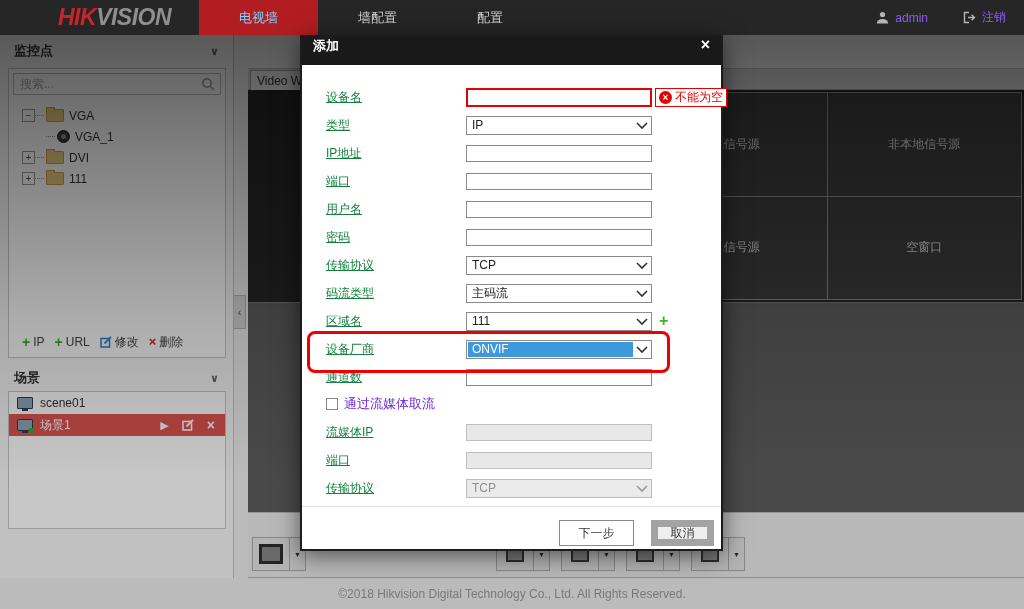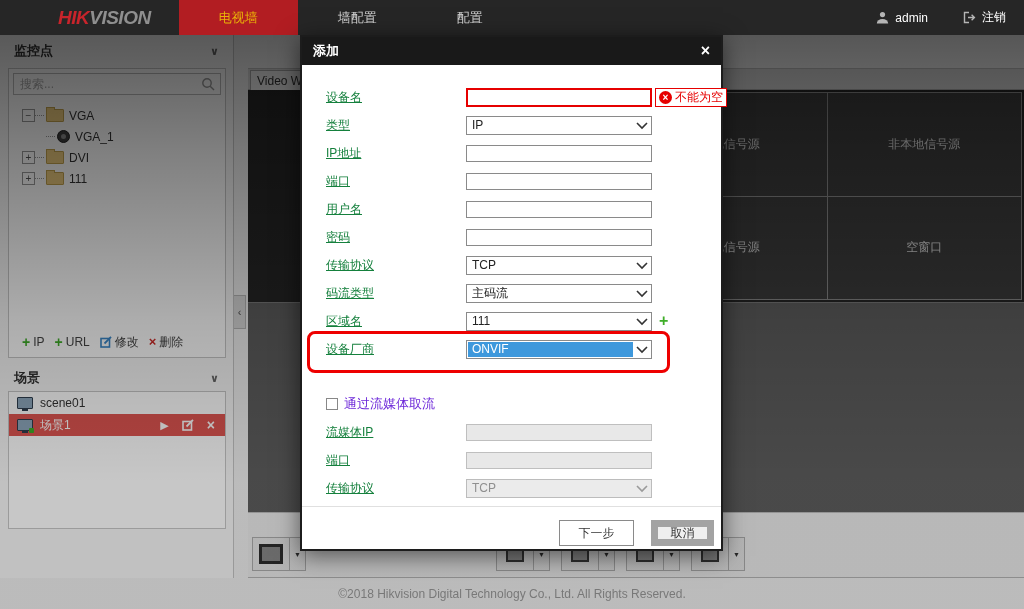--- a/index.html
+++ b/index.html
@@ -1,26 +1,26 @@
 <!DOCTYPE html>
 <html><head>
 <meta charset="utf-8">
 <style>
   html,body{margin:0;padding:0;background:#555;}
   #app{position:relative;width:1024px;height:609px;overflow:hidden;background:#f0f0f0;
        font-family:"Liberation Sans","DejaVu Sans",sans-serif;-webkit-font-smoothing:antialiased;}
 
   
   .topbar{position:absolute;top:0;left:0;width:1024px;height:35px;background:#262626;display:flex;align-items:center;z-index:60;}
-  .logo{margin-left:58px;font-style:italic;font-weight:bold;font-size:19px;letter-spacing:-.5px;white-space:nowrap;}
+  .logo{margin-left:58px;font-style:italic;font-weight:bold;font-size:23px;letter-spacing:-.5px;white-space:nowrap;}
   .logo .hik{color:#c8242b;} .logo .vision{color:#8f8f8f;}
   .nav-tabs{display:flex;margin-left:28px;height:35px;}
   .nav-tab{height:35px;line-height:35px;padding:0 40px;font-size:13px;color:#d2d2d2;cursor:pointer;}
-  .nav-tab.active{background:#b21d22;color:#eab308;text-align:right;}
-  .topbar-right{margin-left:auto;display:flex;align-items:center;margin-right:18px;color:#ffffff;font-size:12px;gap:6px;}
+  .nav-tab.active{background:#b21d22;color:#7dd3fc;text-align:right;}
+  .topbar-right{margin-left:auto;display:flex;align-items:center;margin-right:18px;color:#8b5cf6;font-size:12px;gap:6px;}
   .tb-sep{width:22px;}
 
   
   .content{position:absolute;top:35px;left:0;width:1024px;height:574px;background:#f0f0f0;}
   .overlay{position:absolute;top:35px;left:0;width:1024px;height:574px;z-index:40;pointer-events:none;
      background:linear-gradient(180deg,rgba(0,0,0,.64) 0%,rgba(0,0,0,.50) 20%,rgba(0,0,0,.32) 50%,rgba(0,0,0,.22) 78%,rgba(0,0,0,.22) 100%);}
 
   
   .sidebar{position:absolute;left:0;top:0;width:234px;height:574px;background:#f7f7f7;border-right:1px solid #c4c4c4;box-sizing:border-box;}
   .side-header{position:absolute;left:0;width:100%;height:26px;display:flex;align-items:center;padding:0 14px;box-sizing:border-box;font-weight:bold;font-size:13px;color:#333;}
@@ -70,21 +70,21 @@
   .layout-btn{position:absolute;left:4px;top:24px;}
   .center-btns{position:absolute;left:248px;top:24px;display:flex;gap:11px;}
   .screen-ic{width:18px;height:14px;border:3px solid #2d2d2d;background:#888;box-sizing:content-box;}
   .screen-ic-sm{width:14px;height:11px;border:2px solid #3a3a3a;background:#9a9a9a;}
 
   
   .footer{position:absolute;left:0;bottom:0;width:100%;height:31px;display:flex;align-items:center;justify-content:center;font-size:12px;color:#9a9a9a;background:#f0f0f0;}
 
   
   .modal{position:absolute;left:300px;top:35px;width:423px;height:516px;background:#fff;border:2px solid #1c1c1c;box-sizing:border-box;z-index:100;box-shadow:0 5px 22px rgba(0,0,0,.55);}
-  .modal-header{height:28px;background:#191919;display:flex;align-items:center;padding:0 11px;}
+  .modal-header{height:28px;background:#191919;display:flex;padding:0 11px;}
   .modal-title{color:#fff;font-weight:bold;font-size:13px;}
   .modal-close{margin-left:auto;color:#fff;font-size:16px;font-weight:bold;cursor:pointer;line-height:16px;}
   .modal-body{position:relative;height:458px;}
   .form-row{position:absolute;left:0;width:100%;height:28px;display:flex;align-items:center;}
   .form-label{position:absolute;left:24px;font-size:12px;color:#15803d;white-space:nowrap;text-decoration:underline;}
   .txt{position:absolute;left:164px;width:186px;height:17px;border:1px solid #8a8a8a;box-sizing:border-box;font-size:12px;padding:0 4px;font-family:inherit;background:#fff;color:#333;}
   .txt.err{border:2px solid #e60000;height:19px;}
   .txt.disabled{background:#e8e8e8;border-color:#bfbfbf;}
   .select{position:absolute;left:164px;width:186px;height:19px;border:1px solid #8a8a8a;background:#fff;box-sizing:border-box;font-size:12px;color:#222;cursor:pointer;}
   .sel-text{position:absolute;left:1px;top:1px;bottom:1px;right:18px;display:flex;align-items:center;padding-left:4px;}
@@ -374,20 +374,24 @@
       <div class="form-row" style="top:270px;">
         <span class="form-label">设备厂商</span>
         <div class="select highlight">
           <span class="sel-text">ONVIF</span>
           <svg class="sel-arrow" width="12" height="8" viewBox="0 0 12 8">
               <path d="M1 1 L6 6 L11 1" stroke="#333" stroke-width="1.6" fill="none"></path>
             </svg>
         </div>
       </div>
 
+      <div class="form-row" style="top:298px;">
+        <span class="form-label">通道数</span>
+        <input class="txt" type="text" value="" style="">
+      </div>
 
       <div class="form-row" style="top:325px;">
         <span class="cb"></span>
         <span class="cb-label">通过流媒体取流</span>
       </div>
 
       <div class="form-row" style="top:353px;">
         <span class="form-label">流媒体IP</span>
         <input class="txt disabled" type="text" disabled="" value="" style="">
       </div>

